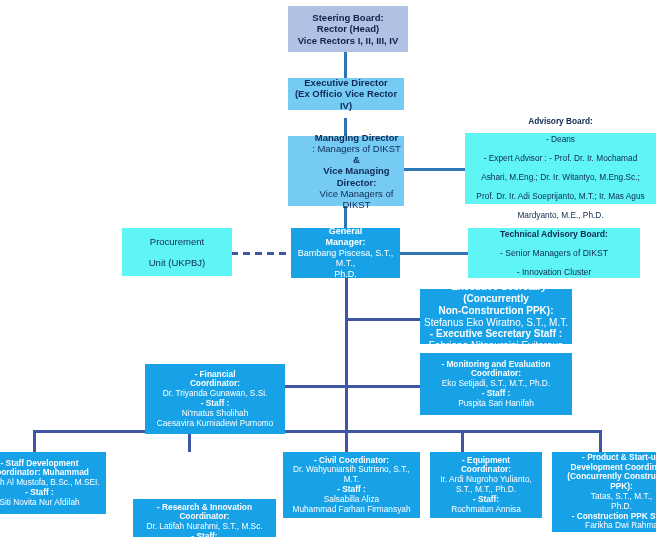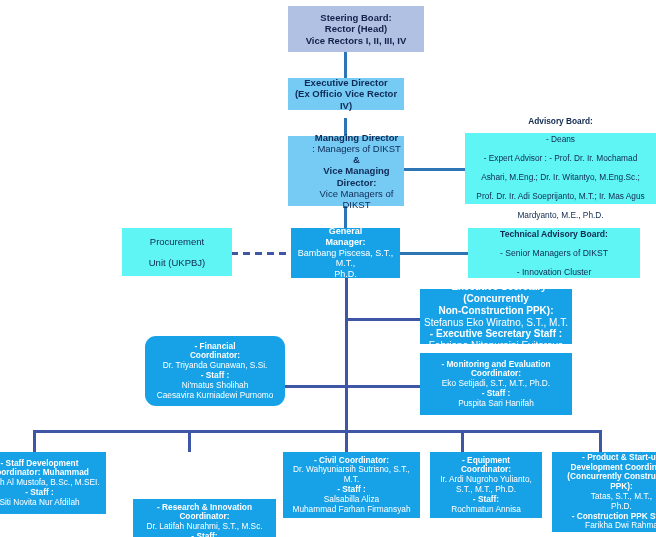--- a/index.html
+++ b/index.html
@@ -61,21 +61,21 @@
   <div class="ln-h" style="left:345px;top:385px;width:75px;"></div>
   <div class="ln-h" style="left:285px;top:385px;width:61px;"></div>
 
   <div class="ln-h" style="left:33px;top:430px;width:568px;"></div>
   <div class="ln-v" style="left:33px;top:430px;height:22px;"></div>
   <div class="ln-v" style="left:188px;top:430px;height:22px;"></div>
   <div class="ln-v" style="left:345px;top:430px;height:22px;"></div>
   <div class="ln-v" style="left:461px;top:430px;height:22px;"></div>
   <div class="ln-v" style="left:599px;top:430px;height:22px;"></div>
 
-  <div class="box t-steer" style="left:288px;top:6px;width:136px;height:46px;font-size:9.5px;justify-content:center;">
+  <div class="box t-steer" style="left:288px;top:6px;width:120px;height:46px;font-size:9.5px;justify-content:center;">
     <span class="ln b">Steering Board:</span>
     <span class="ln b">Rector (Head)</span>
     <span class="ln b">Vice Rectors I, II, III, IV</span>
   </div>
 
   <div class="box t-lblue" style="left:288px;top:78px;width:116px;height:32px;font-size:9.5px;">
     <span class="ln b">Executive Director</span>
     <span class="ln b">(Ex Officio Vice Rector IV)</span>
   </div>
 
@@ -115,21 +115,21 @@
   </div>
 
   <div class="box t-blue" style="left:420px;top:289px;width:152px;height:55px;font-size:10px;">
     <span class="ln b">- Executive Secretary (Concurrently</span>
     <span class="ln b">Non-Construction PPK):</span>
     <span class="ln">Stefanus Eko Wiratno, S.T., M.T.</span>
     <span class="ln b">- Executive Secretary Staff :</span>
     <span class="ln">Febriana Nitanuraini Evitaraya</span>
   </div>
 
-  <div class="box t-blue" style="left:145px;top:336px;width:140px;height:70px;font-size:8.3px;border-radius:11px;">
+  <div class="box t-blue" style="left:145px;top:364px;width:140px;height:70px;font-size:8.3px;">
     <span class="ln b">- Financial</span>
     <span class="ln b">Coordinator:</span>
     <span class="ln">Dr. Triyanda Gunawan, S.Si.</span>
     <span class="ln b">- Staff :</span>
     <span class="ln">Ni'matus Sholihah</span>
     <span class="ln">Caesavira Kurniadewi Purnomo</span>
   </div>
 
   <div class="box t-blue" style="left:420px;top:353px;width:152px;height:62px;font-size:8.3px;">
     <span class="ln b">- Monitoring and Evaluation</span>

